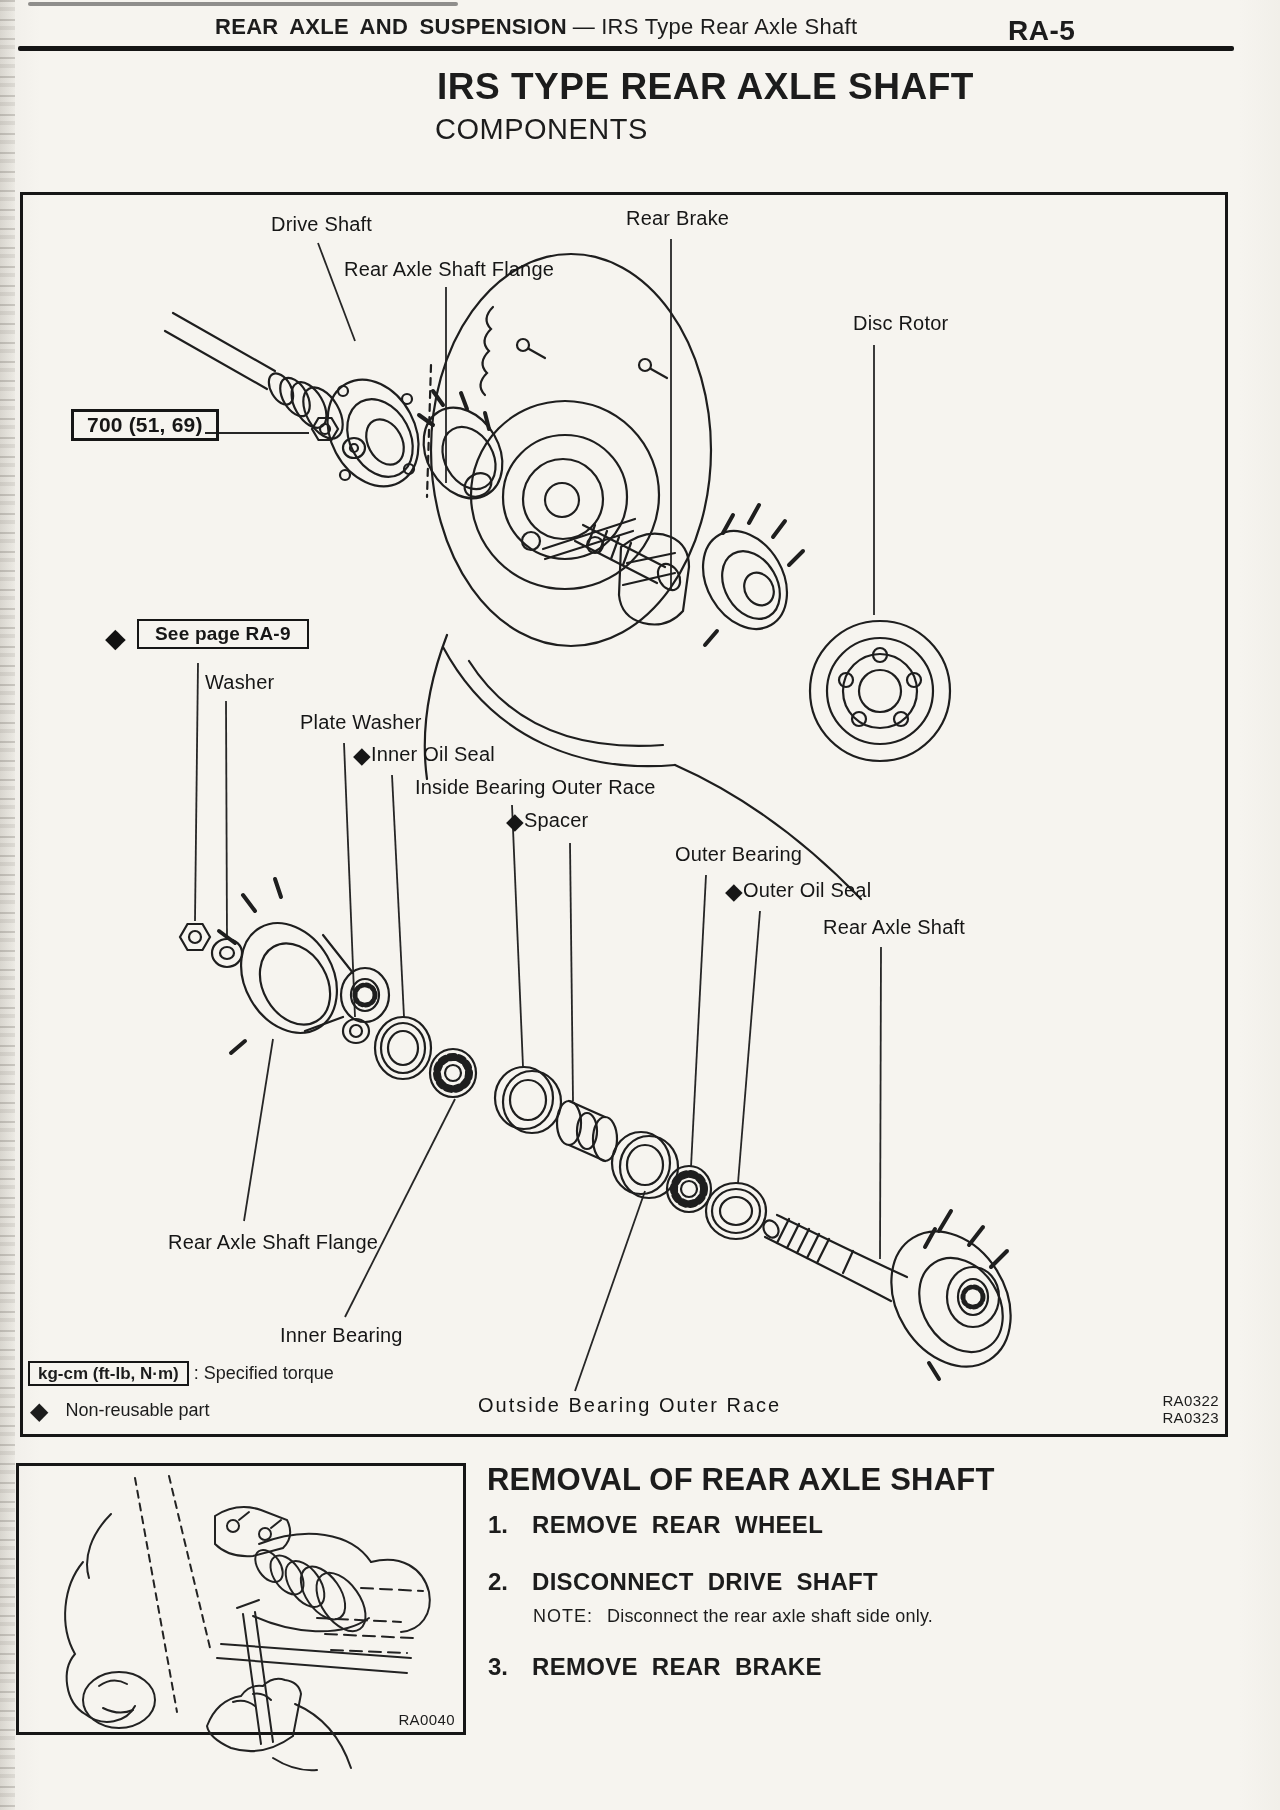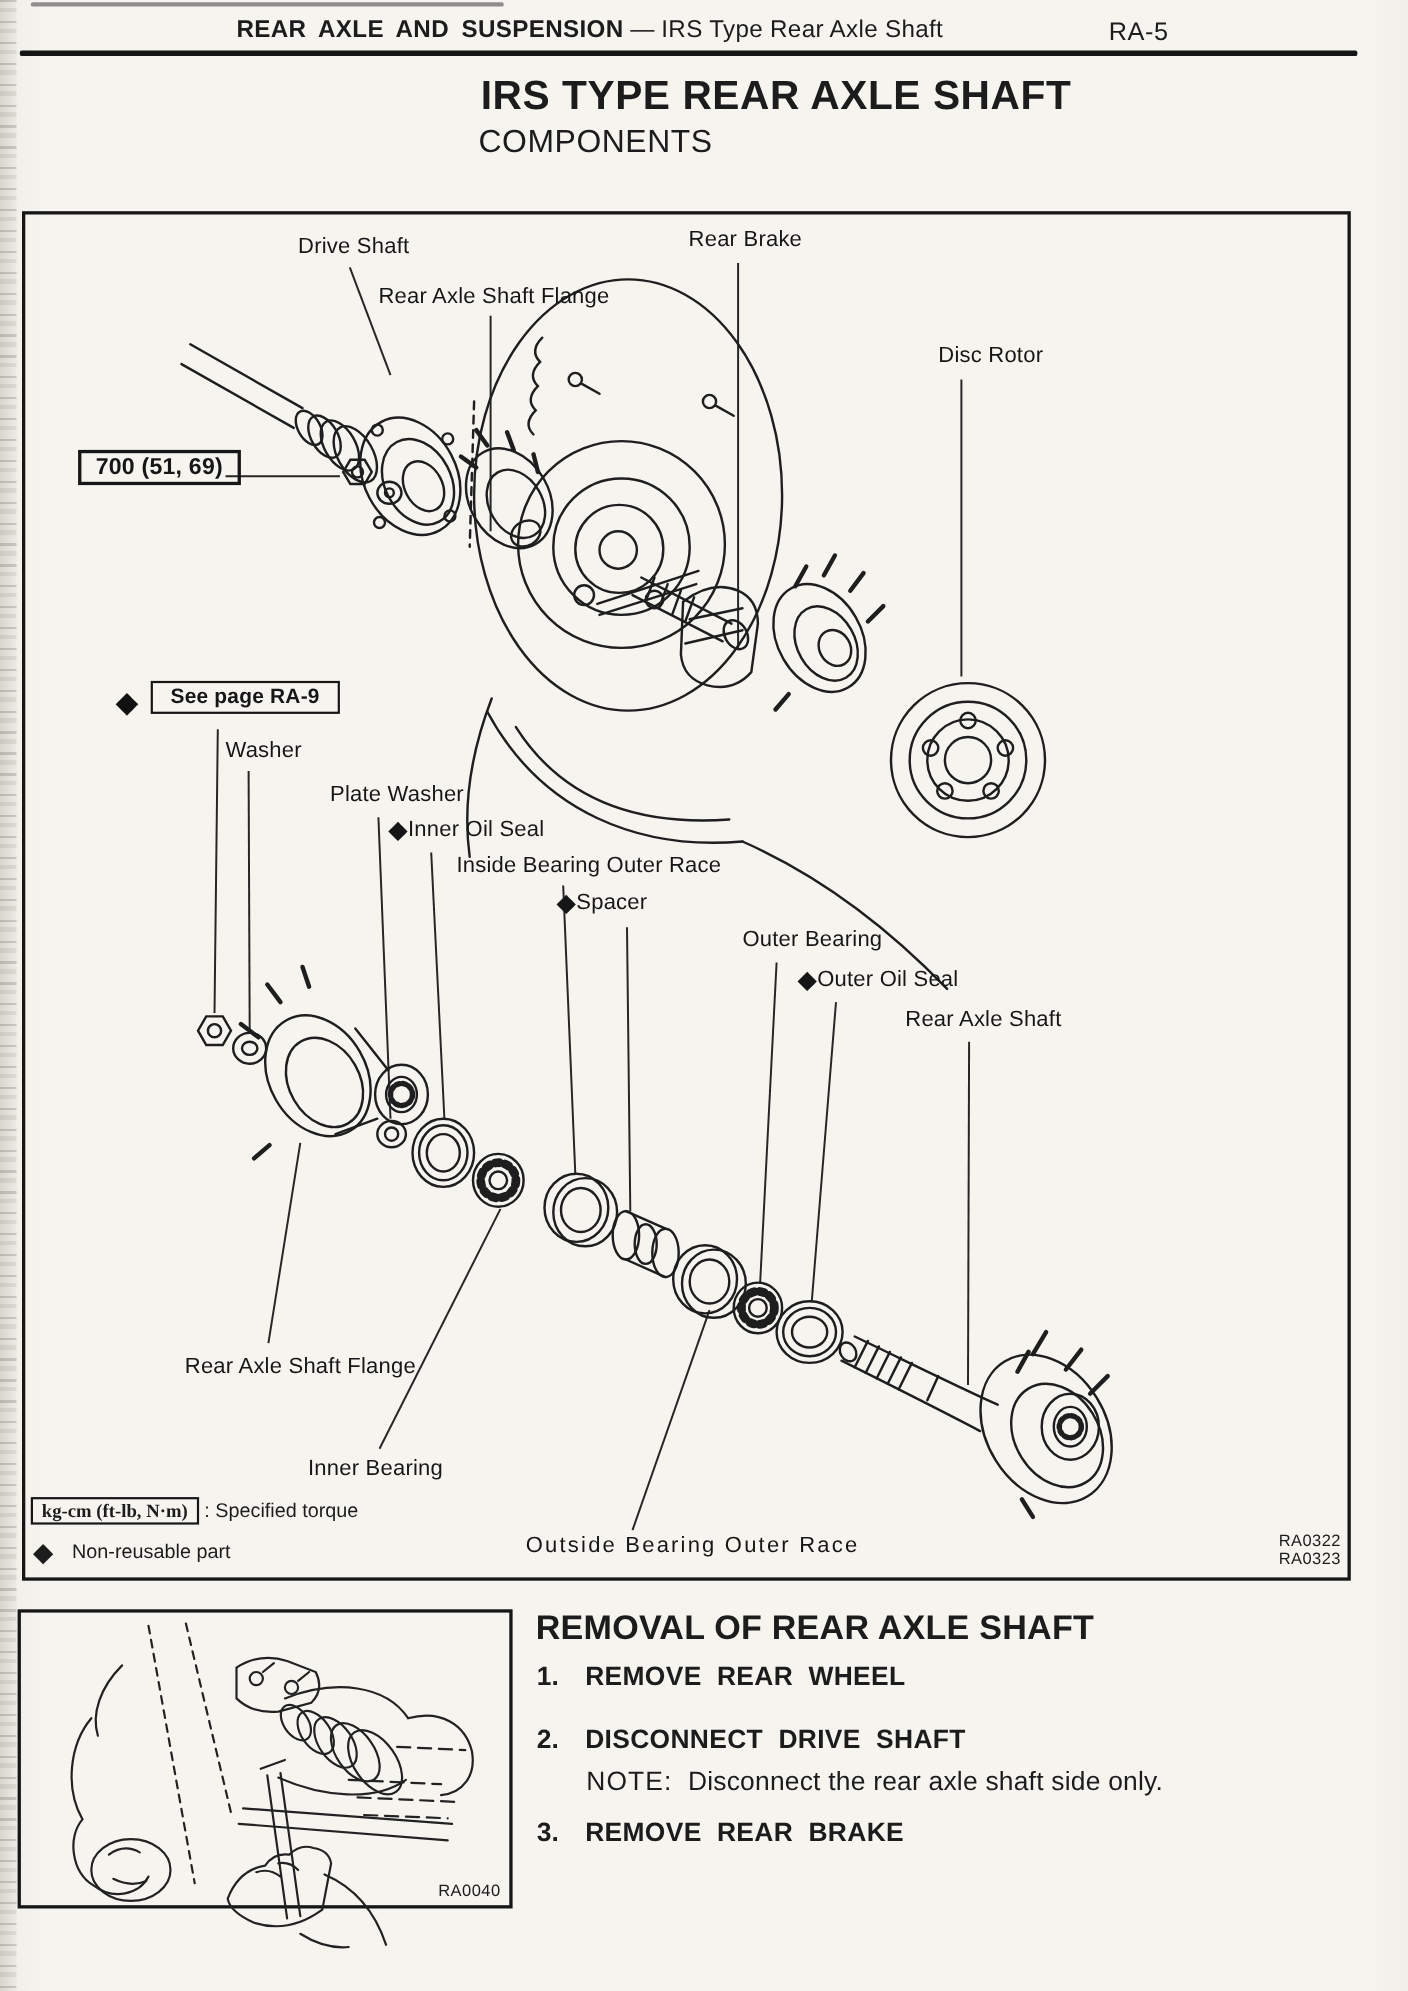--- a/index.html
+++ b/index.html
@@ -8,40 +8,40 @@
     background:linear-gradient(90deg,#efede8 0,#f6f4ef 40px,#f6f4ef 1240px,#f1efe9 1280px);
     font-family:"Liberation Sans",sans-serif;color:#1c1c1c;overflow:hidden;padding-left:24px;
   }
   .scan-edge{position:absolute;left:0;top:0;width:15px;height:100%;
     background:repeating-linear-gradient(180deg,rgba(110,105,98,.28) 0 2px,rgba(244,242,237,.06) 2px 7px,rgba(150,145,138,.18) 7px 11px,rgba(244,242,237,.04) 11px 19px),
     linear-gradient(90deg,#d7d4cd,#eceae4);}
   .artifact-top{position:absolute;left:28px;top:2px;width:430px;height:4px;background:#3a3a3a;opacity:.55;border-radius:2px;}
   .hdr{position:absolute;top:14px;left:215px;font-size:22px;white-space:nowrap;letter-spacing:.3px;}
   .hdr b{font-weight:bold;word-spacing:5px;}
   .hdr .sep{padding:0 6px;}
-  .hdr-page{position:absolute;top:15px;left:1008px;font-size:23px;font-weight:normal;letter-spacing:.5px;}
+  .hdr-page{position:absolute;top:15px;left:1008px;font-size:28px;font-weight:bold;letter-spacing:.5px;}
   .rule{position:absolute;top:46px;left:18px;width:1216px;height:5px;background:#151515;border-radius:2px;}
   .title{position:absolute;top:66px;left:437px;font-size:37px;font-weight:bold;letter-spacing:.5px;white-space:nowrap;}
   .subtitle{position:absolute;top:113px;left:435px;font-size:29px;font-weight:normal;letter-spacing:.5px;}
   .diagram-box{position:absolute;left:20px;top:192px;width:1208px;height:1245px;border:3px solid #161616;box-sizing:border-box;}
   .diagram-box svg{position:absolute;left:0;top:0;}
   .lbl{position:absolute;font-size:20px;white-space:nowrap;letter-spacing:.2px;color:#161616;}
   .lbl .dia{font-size:23px;line-height:1;vertical-align:-2px;}
   .boxed{border:3px solid #161616;padding:1px 13px;font-weight:bold;font-size:21px;background:transparent;}
   .seebox{border:2px solid #161616;padding:2px 16px;font-weight:bold;font-size:19px;}
   .dia-float{position:absolute;font-size:27px;line-height:1;color:#111;}
   .legendrow{position:absolute;font-size:18px;white-space:nowrap;}
-  .unitbox{border:2px solid #161616;padding:1px 8px;font-weight:bold;font-size:17px;font-family:Liberation Serif, serif;}
+  .unitbox{border:2px solid #161616;padding:1px 8px;font-weight:bold;font-size:17px;}
   .figcodes{position:absolute;right:6px;bottom:8px;font-size:15px;line-height:17px;text-align:right;letter-spacing:.4px;}
   .photo-box{position:absolute;left:16px;top:1463px;width:450px;height:272px;border:3px solid #161616;box-sizing:border-box;}
   .photo-code{position:absolute;right:8px;bottom:4px;font-size:15px;letter-spacing:.4px;}
   .proc-head{position:absolute;left:487px;top:1462px;font-size:31px;font-weight:bold;white-space:nowrap;letter-spacing:.2px;}
   .step-num{position:absolute;left:488px;font-size:24px;font-weight:bold;}
   .step-title{position:absolute;left:532px;font-size:24px;font-weight:bold;word-spacing:7px;white-space:nowrap;letter-spacing:.3px;}
-  .step-body{position:absolute;left:533px;font-size:24px;white-space:nowrap;letter-spacing:.2px;}
+  .step-body{position:absolute;left:533px;font-size:18px;white-space:nowrap;letter-spacing:.2px;}
   .note-label{letter-spacing:1px;margin-right:14px;}
 </style>
 </head>
 <body>
 
 <div class="page">
   <div class="scan-edge"></div>
   <div class="artifact-top"></div>
 
   <div class="hdr">

